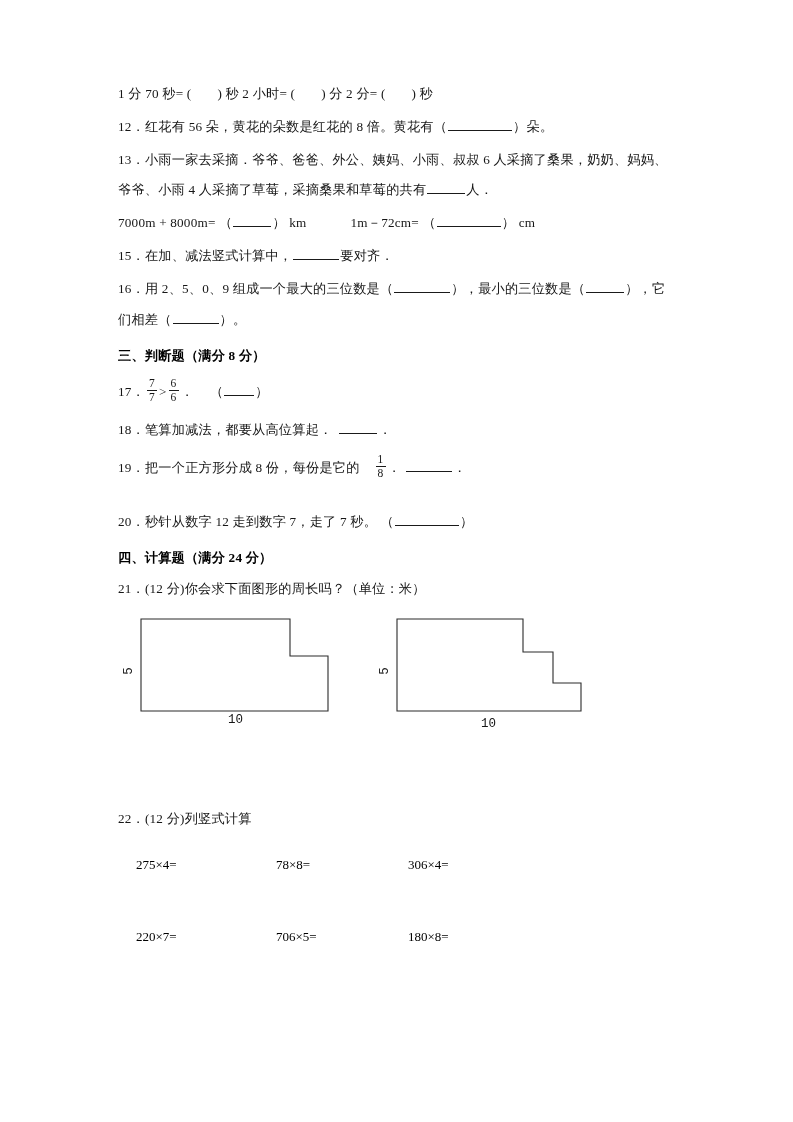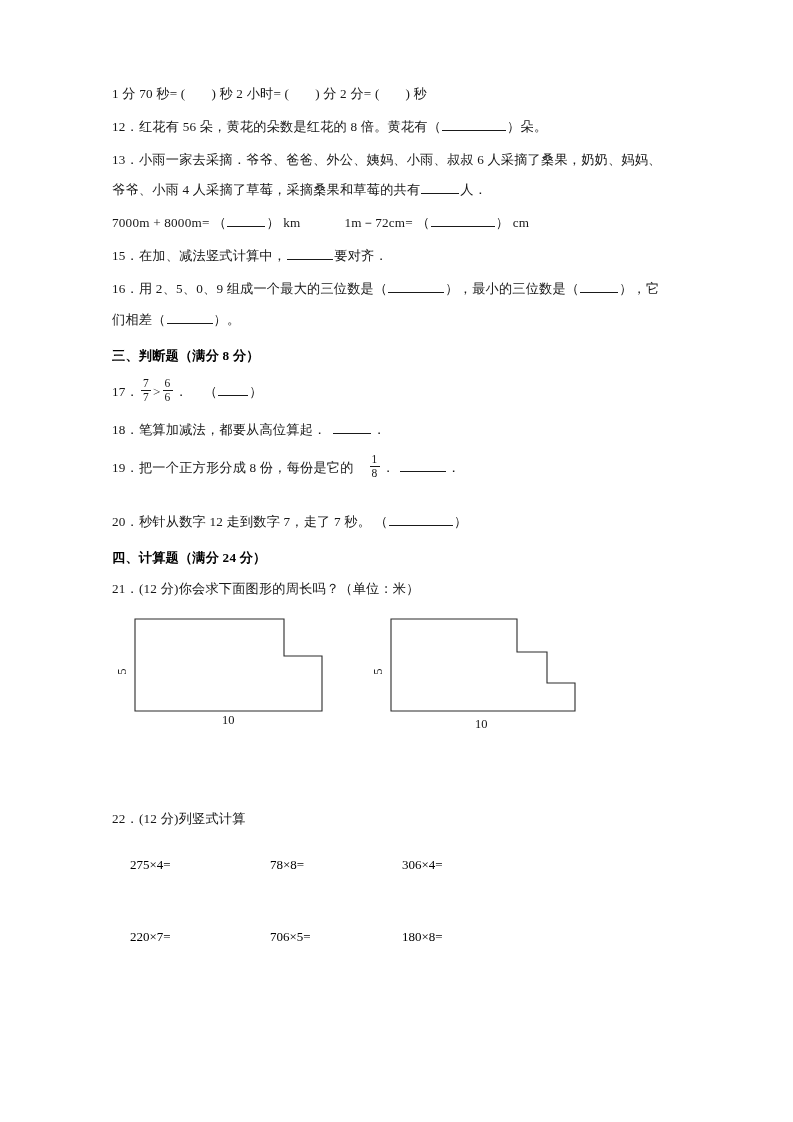--- a/index.html
+++ b/index.html
@@ -14,21 +14,21 @@
   }
   #page {
     position: relative;
     width: 793px;
     height: 1122px;
     background: #ffffff;
     overflow: hidden;
   }
   .sheet {
     position: absolute;
-    left: 112px;
+    left: 118px;
     top: 84px;
     width: 566px;
   }
 
   
   .q {
     font-size: 13.2px;
     line-height: 1.5;
     letter-spacing: 0.2px;
     margin: 0 0 13px 0;
@@ -72,20 +72,21 @@
     margin: 0 2px;
   }
   .frac .n { display: block; padding: 0 2px; }
   .frac .d { display: block; border-top: 1px solid #1a1a1a; padding: 0 2px; }
 
   
   .figs {
     position: relative;
     height: 175px;
     margin-top: 4px;
+    font-family: Liberation Mono, monospace;
   }
   .fig { position: absolute; }
   .fig svg { display: block; }
   .vlabel {
     position: absolute;
     font-size: 12.5px;
     transform: rotate(-90deg);
     transform-origin: center center;
     color: #161616;
   }

